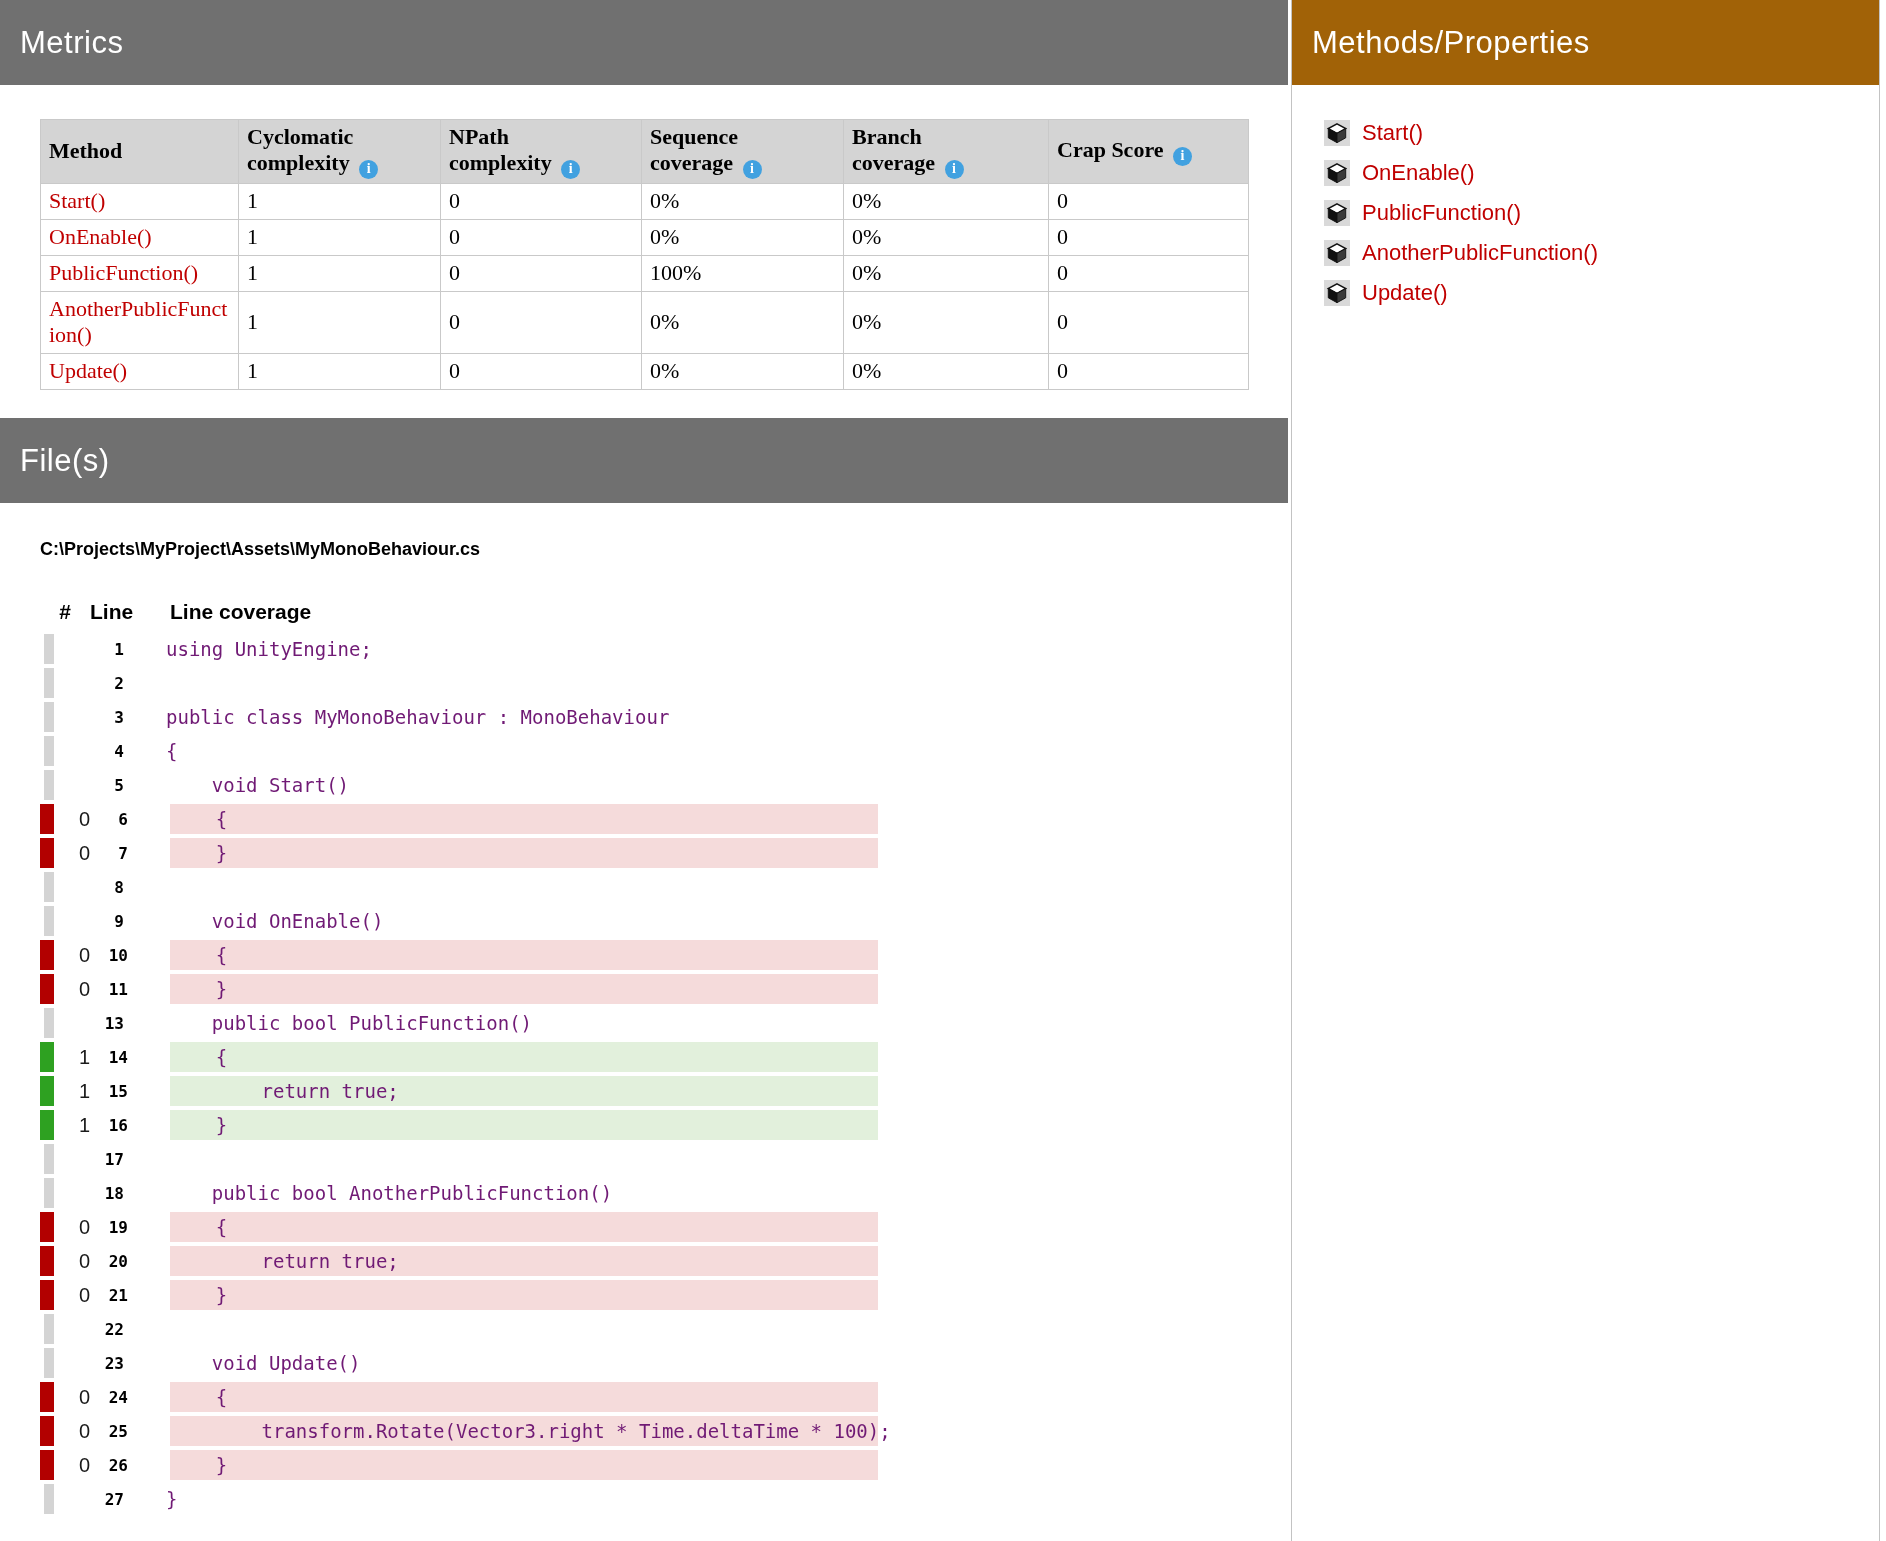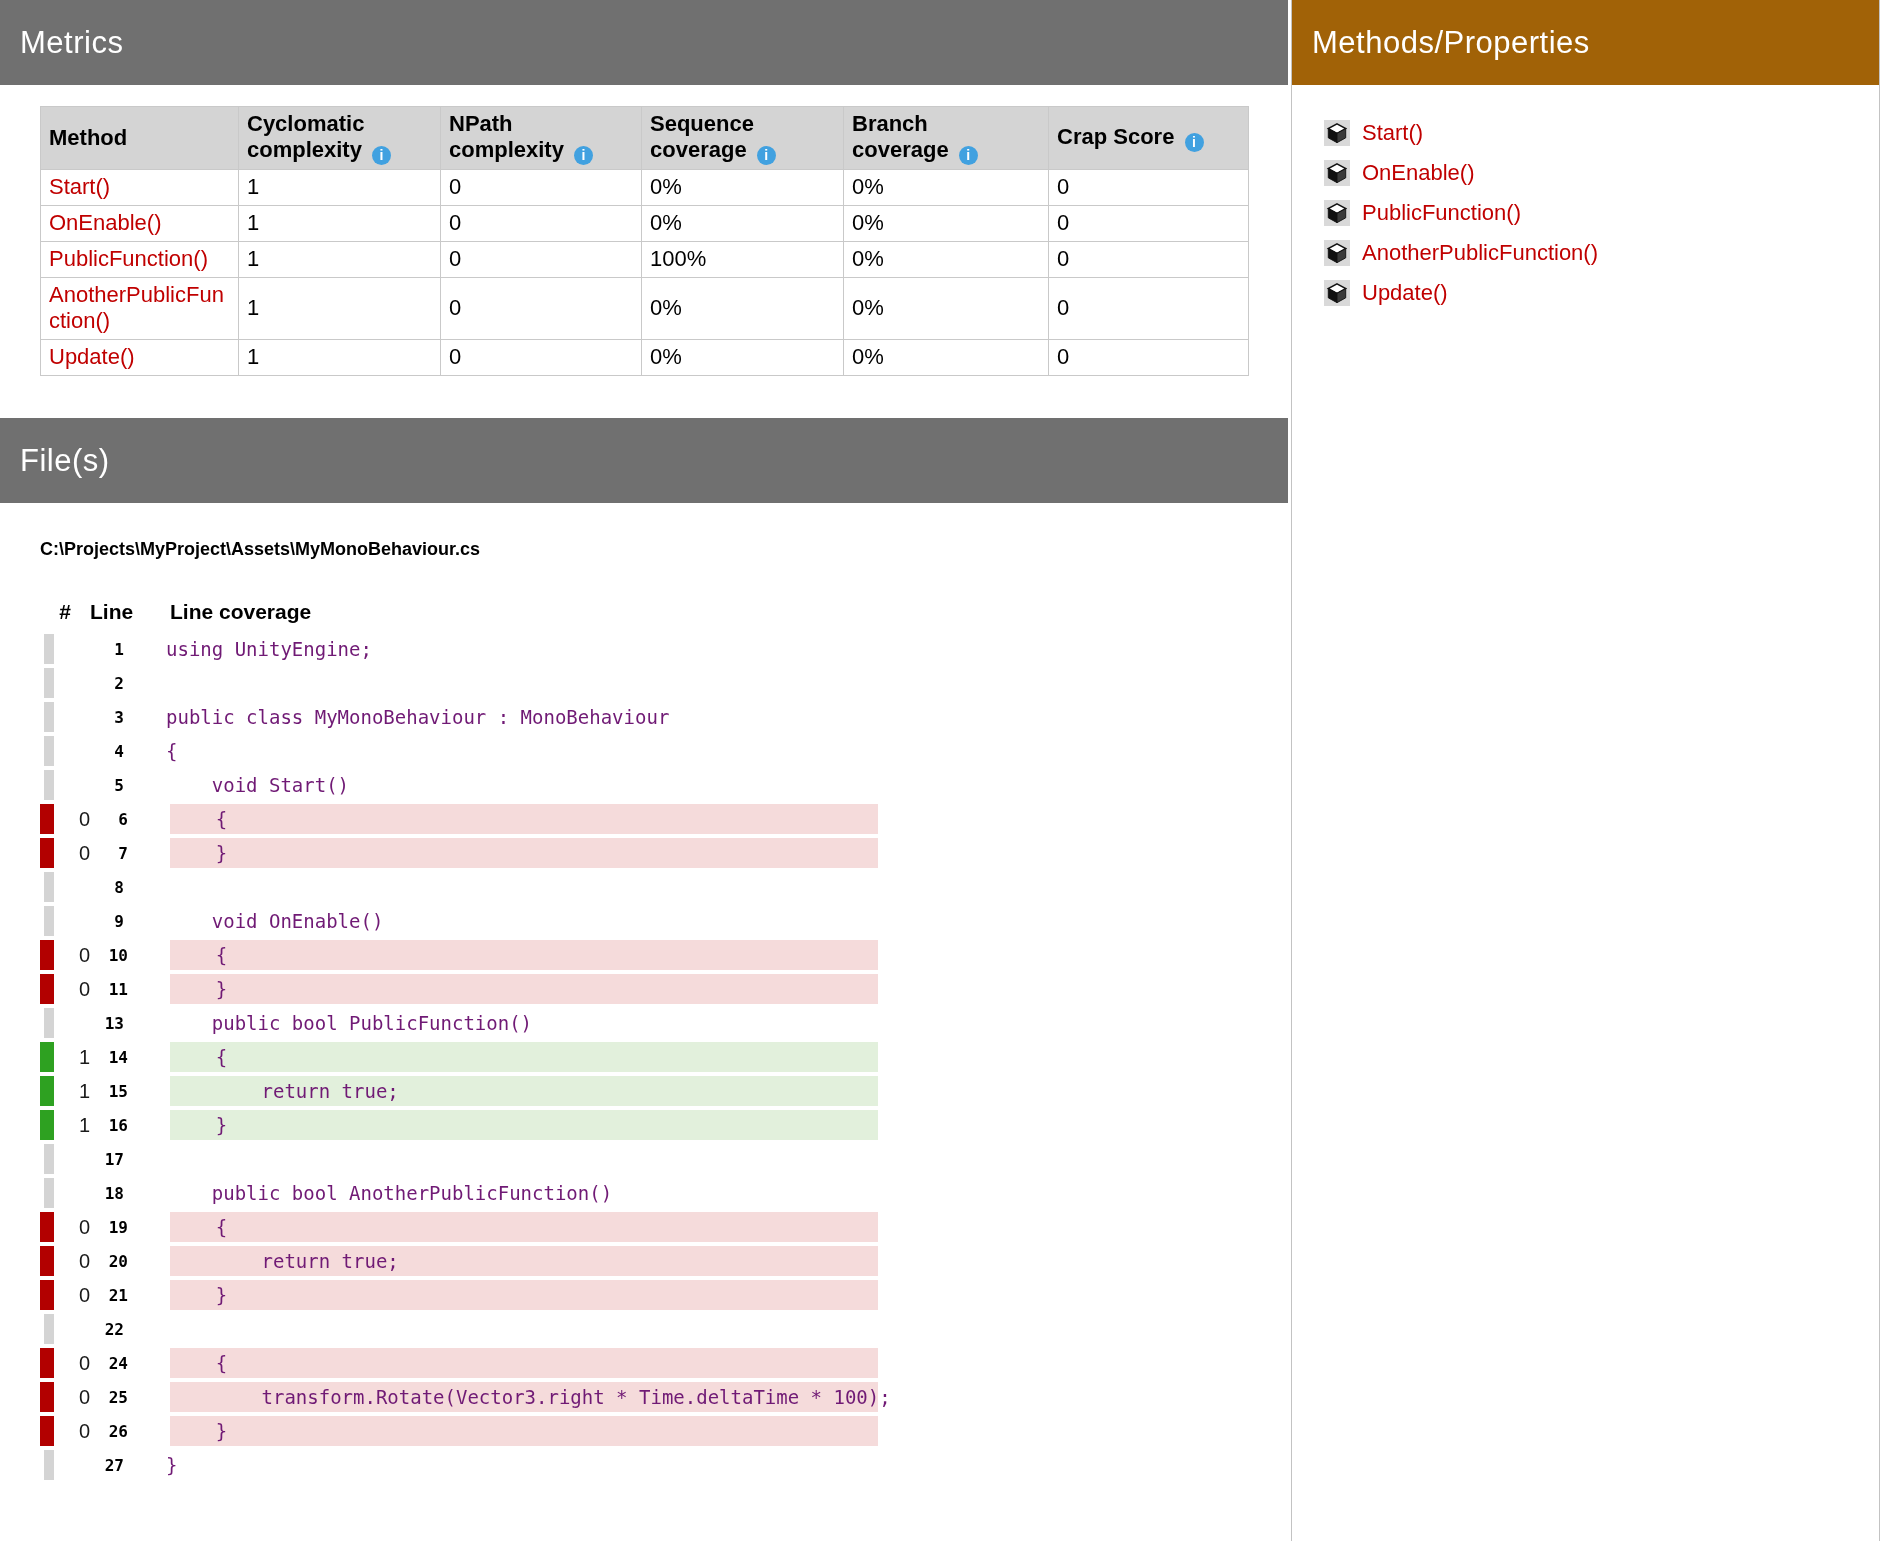--- a/index.html
+++ b/index.html
@@ -9,21 +9,21 @@
   
   .banner{height:85px;display:flex;align-items:center;padding-left:20px;
           box-sizing:border-box;color:#fff;font-size:31px;font-weight:300;
           letter-spacing:.5px;}
   .banner.gray{background:#707070;}
   .banner.red{background:#a16207;padding-left:20px;}
 
   
   .left-col{position:absolute;left:0;top:0;width:1288px;}
 
-  .metrics-wrap{padding:21px 0 0 40px;}
+  .metrics-wrap{padding:34px 0 0 40px;font-family:Liberation Serif, serif;}
   table.metrics{border-collapse:collapse;table-layout:fixed;width:1208px;
                 font-size:22px;}
   table.metrics col.c-method{width:198px;}
   table.metrics col.c-cyc{width:202px;}
   table.metrics col.c-npath{width:201px;}
   table.metrics col.c-seq{width:202px;}
   table.metrics col.c-branch{width:205px;}
   table.metrics col.c-crap{width:200px;}
   table.metrics th,table.metrics td{border:1px solid #c9c9c9;padding:4px 8px;
                 text-align:left;vertical-align:middle;box-sizing:border-box;}
@@ -278,20 +278,26 @@
             <span class="hits">0</span>
             <span class="lnum">21</span>
             <span class="code-bg">    }</span>
         </div>
         <div class="code-row plain">
           <span class="gutter-bar"></span>
             <span class="hits"></span>
             <span class="lnum">22</span>
             <span class="code-bg"></span>
         </div>
+        <div class="code-row plain">
+          <span class="gutter-bar"></span>
+            <span class="hits"></span>
+            <span class="lnum">23</span>
+            <span class="code-bg">    void Update()</span>
+        </div>
         <div class="code-row miss">
           <span class="gutter-bar"></span>
             <span class="hits">0</span>
             <span class="lnum">24</span>
             <span class="code-bg">    {</span>
         </div>
         <div class="code-row miss">
           <span class="gutter-bar"></span>
             <span class="hits">0</span>
             <span class="lnum">25</span>

